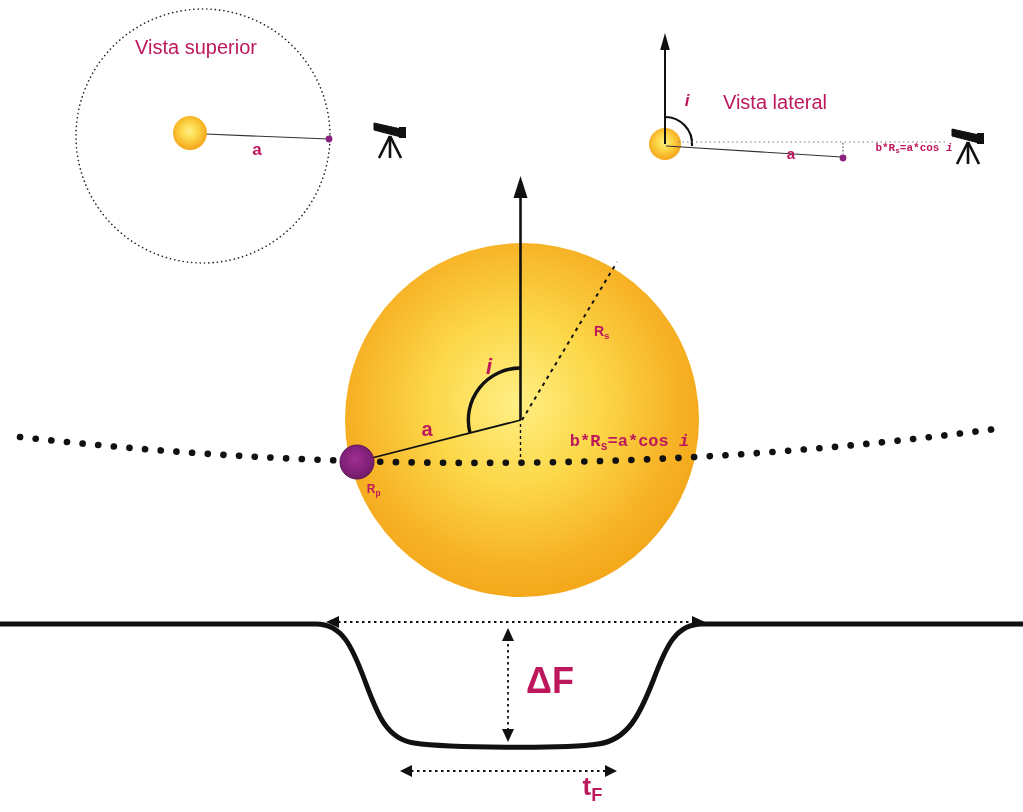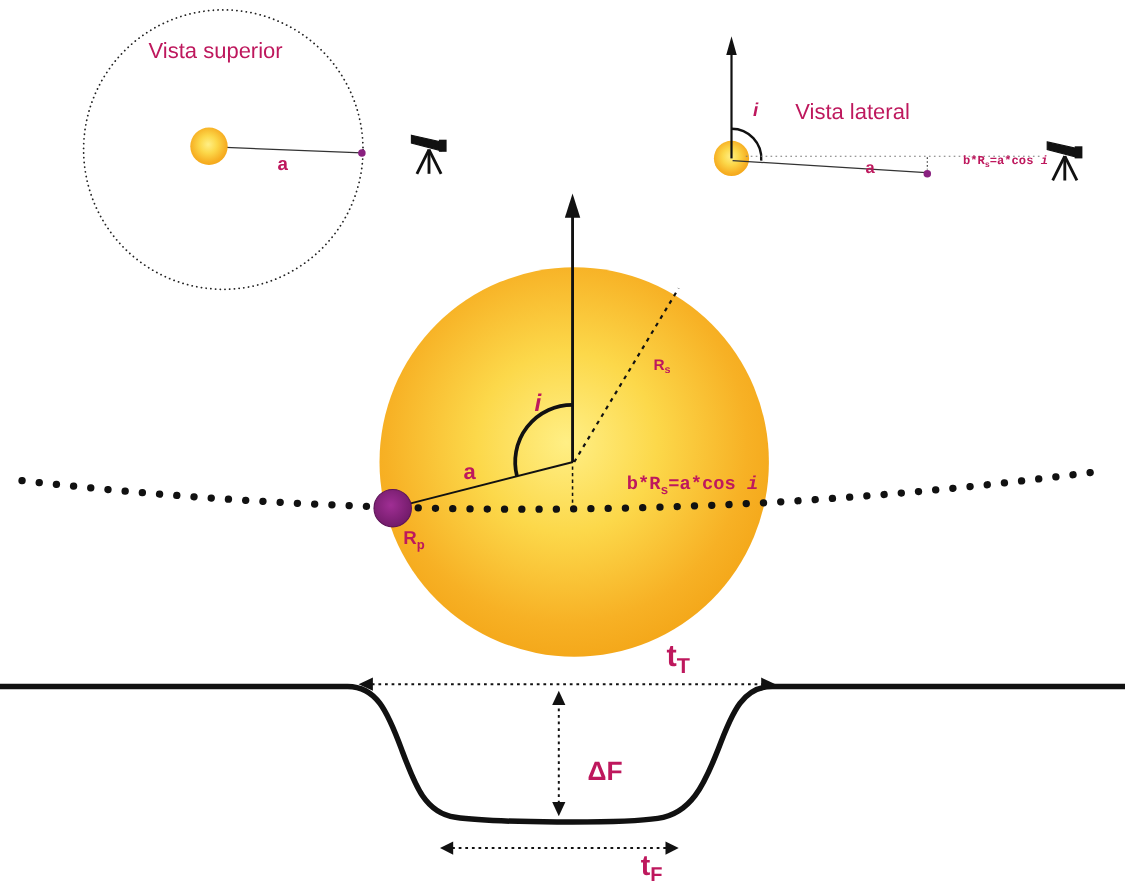--- a/index.html
+++ b/index.html
@@ -112,27 +112,24 @@
   <div class="lbl bold" style="left:594px; top:331px; font-size:14px;">
     <span>R</span><sub>s</sub>
   </div>
 
   <div class="lbl bold" style="left:427px; top:429px; font-size:20px;">a</div>
 
   <div class="lbl left bold" style="left:529px; top:441px; font-size:17px;">
     <span>b*R</span><sub>s</sub><span>=a*cos </span><i>i</i>
   </div>
 
-  <div class="lbl bold" style="left:367px; top:489px; font-size:17px;">
+  <div class="lbl bold" style="left:367px; top:489px; font-size:12px;">
     <span>R</span><sub>p</sub>
   </div>
 
-  <div class="lbl bold" style="left:601px; top:596px; font-size:28px;">
-    <span>t</span><sub>T</sub>
-  </div>
 
-  <div class="lbl bold" style="left:550px; top:702px; font-size:24px;">ΔF</div>
+  <div class="lbl bold" style="left:550px; top:681px; font-size:36px;">ΔF</div>
 
   <div class="lbl bold" style="left:578px; top:786px; font-size:26px;">
     <span>t</span><sub>F</sub>
   </div>
 
 </div>
 
 </body></html>

